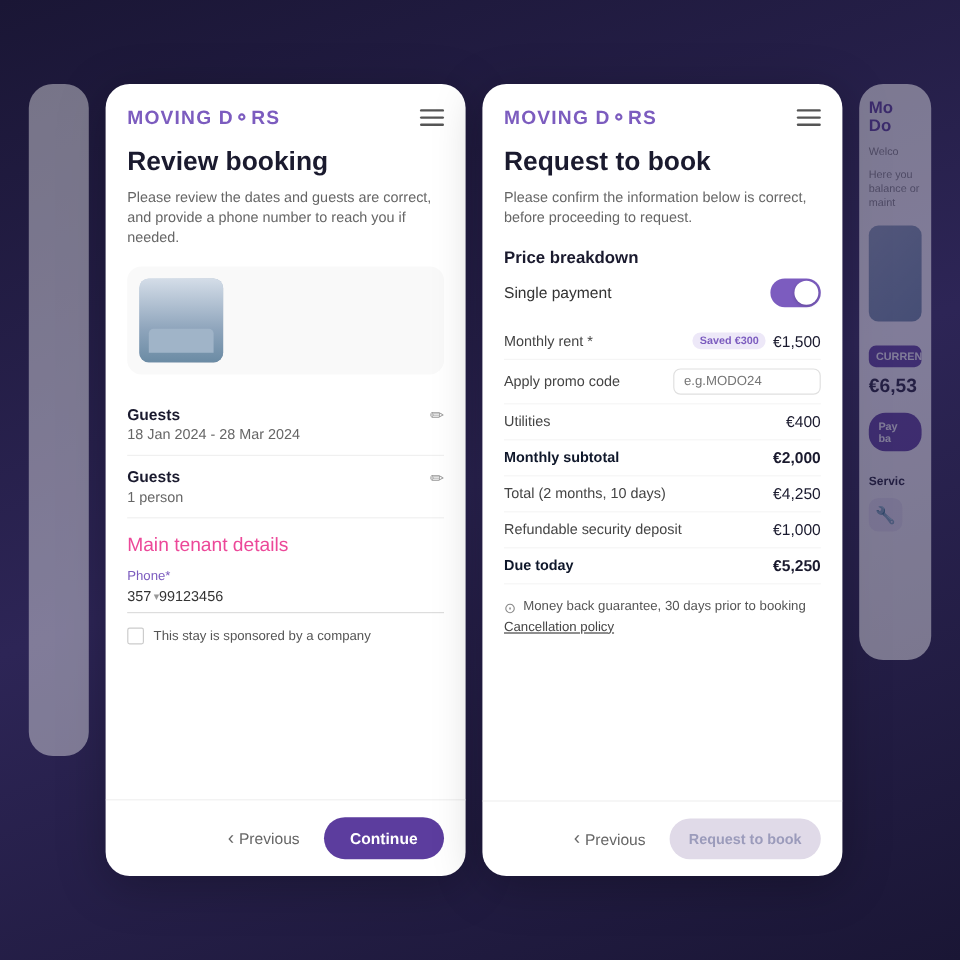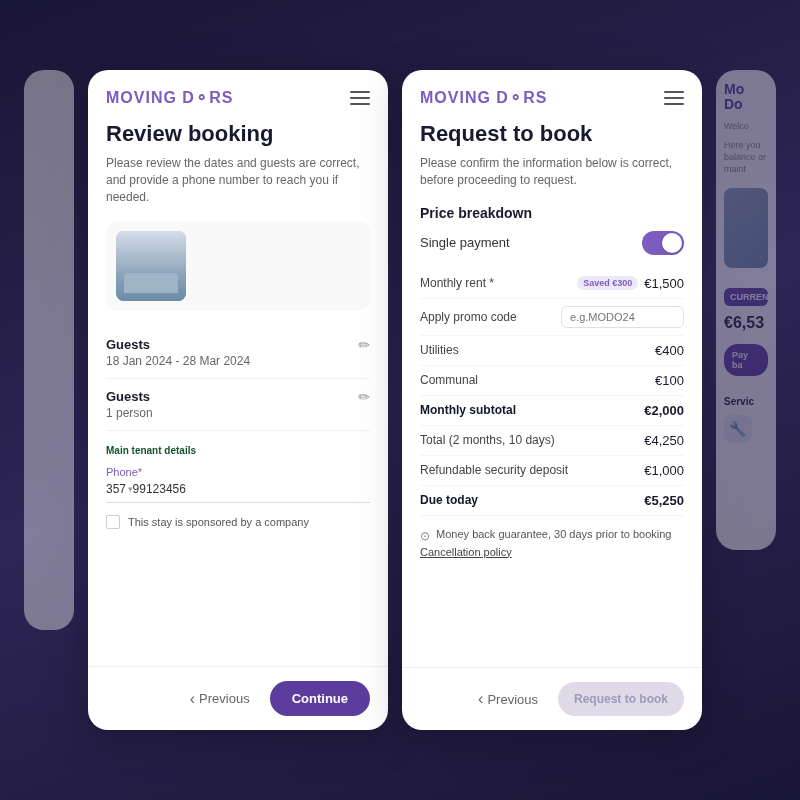--- a/index.html
+++ b/index.html
@@ -198,23 +198,23 @@
     }
 
     .edit-icon {
       color: #999;
       font-size: 14px;
       cursor: pointer;
     }
 
     
     .section-title {
-      font-size: 10px;
-      font-weight: 700;
-      color: #14532d;
+      font-size: 16px;
+      font-weight: 400;
+      color: #ec4899;
       margin: 14px 0 10px;
     }
 
     .field-label {
       font-size: 11px;
       color: #7c5cbf;
       margin-bottom: 4px;
     }
 
     .phone-input {
@@ -615,24 +615,20 @@
       <div class="promo-row">
         <span class="promo-label">Apply promo code</span>
         <input class="promo-input" type="text" placeholder="e.g.MODO24" style="">
       </div>
 
       <div class="price-row">
         <span class="price-row-label">Utilities</span>
         <span class="price-value">€400</span>
       </div>
 
-      <div class="price-row">
-        <span class="price-row-label">Communal</span>
-        <span class="price-value">€100</span>
-      </div>
 
       <div class="price-row">
         <span class="price-row-label bold">Monthly subtotal</span>
         <span class="price-value bold">€2,000</span>
       </div>
 
       <div class="price-row">
         <span class="price-row-label">Total (2 months, 10 days)</span>
         <span class="price-value">€4,250</span>
       </div>

